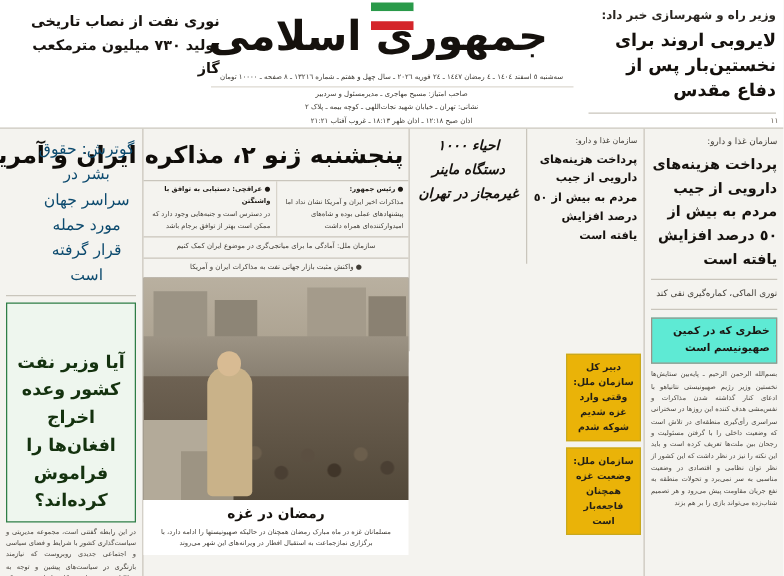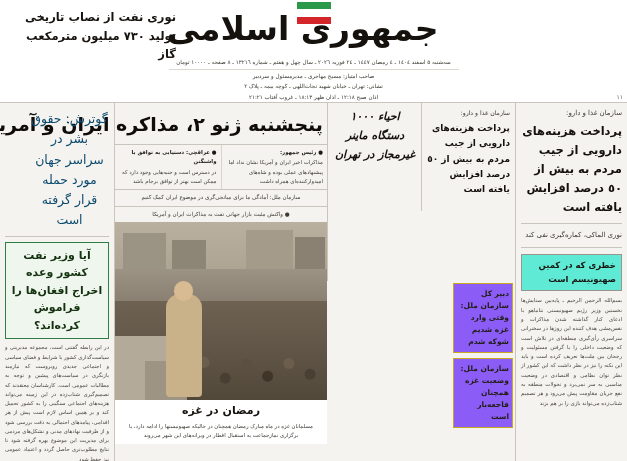--- a/index.html
+++ b/index.html
@@ -142,24 +142,25 @@
   }
 
   
   .col-yellow {
     position: absolute;
     right: 112px; top: 178px;
     width: 64px; height: 180px;
     padding: 2px;
   }
   .ybox {
-    background: #8b5cf6;
+    background: #eab308;
     border: 1px solid #c8a81e;
     padding: 4px 3px;
     margin-bottom: 5px;
+    text-align: center;
     direction: rtl;
   }
   .ybox .t { font-size: 7.5px; font-weight: bold; color: #221e17; line-height: 1.6; }
 
   
   .col-mid-right {
     position: absolute;
     right: 112px; top: 0;
     width: 188px; height: 178px;
     border-left: 1px solid #c9c5bc;
@@ -296,32 +297,37 @@
     font-size: 12.5px; font-weight: normal; color: #0c4a6e; line-height: 1.62; margin-left: 25px;
   }
   .col-left .rule2 { border-top: 1px solid #c9c5bc; margin: 5px 0; }
   .greenbox {
     border: 1px solid #2f7d46;
     background: #eef6ee;
     padding: 4px;
     margin-top: 4px;
     text-align: center;
   }
-  .greenbox .gt { font-size: 11px; font-weight: bold; color: #14320f; line-height: 1.6; }
+  .greenbox .gt { font-size: 14px; font-weight: bold; color: #14320f; line-height: 1.6; margin-top: 32px; }
   .col-left .body-text {
     font-size: 5.3px; color: #4a463f; line-height: 1.75; text-align: justify; margin-top: 4px;
   }
 </style>
 </head>
 <body>
 
 <div id="page">
 
   <div class="masthead">
 
+    <div class="mast-right">
+      <div class="kicker">وزیر راه و شهرسازی خبر داد:</div>
+      <div class="big">لایروبی اروند برای نخستین‌بار پس از دفاع مقدس</div>
+      <div class="rule"></div>
+    </div>
 
     <div class="mast-flag">
       <div class="s1"></div>
         <div class="s2"></div>
         <div class="s3"></div>
     </div>
     <div class="mast-title">جمهوری اسلامی</div>
 
     <div class="mast-datebar">
       <div class="row">سه‌شنبه ٥ اسفند ١٤٠٤ ـ ٤ رمضان ١٤٤٧ ـ ٢٤ فوریه ٢٠٢٦ ـ سال چهل و هفتم ـ شماره ١٣٢١٦ ـ ٨ صفحه ـ ١٠٠٠٠ تومان</div>

